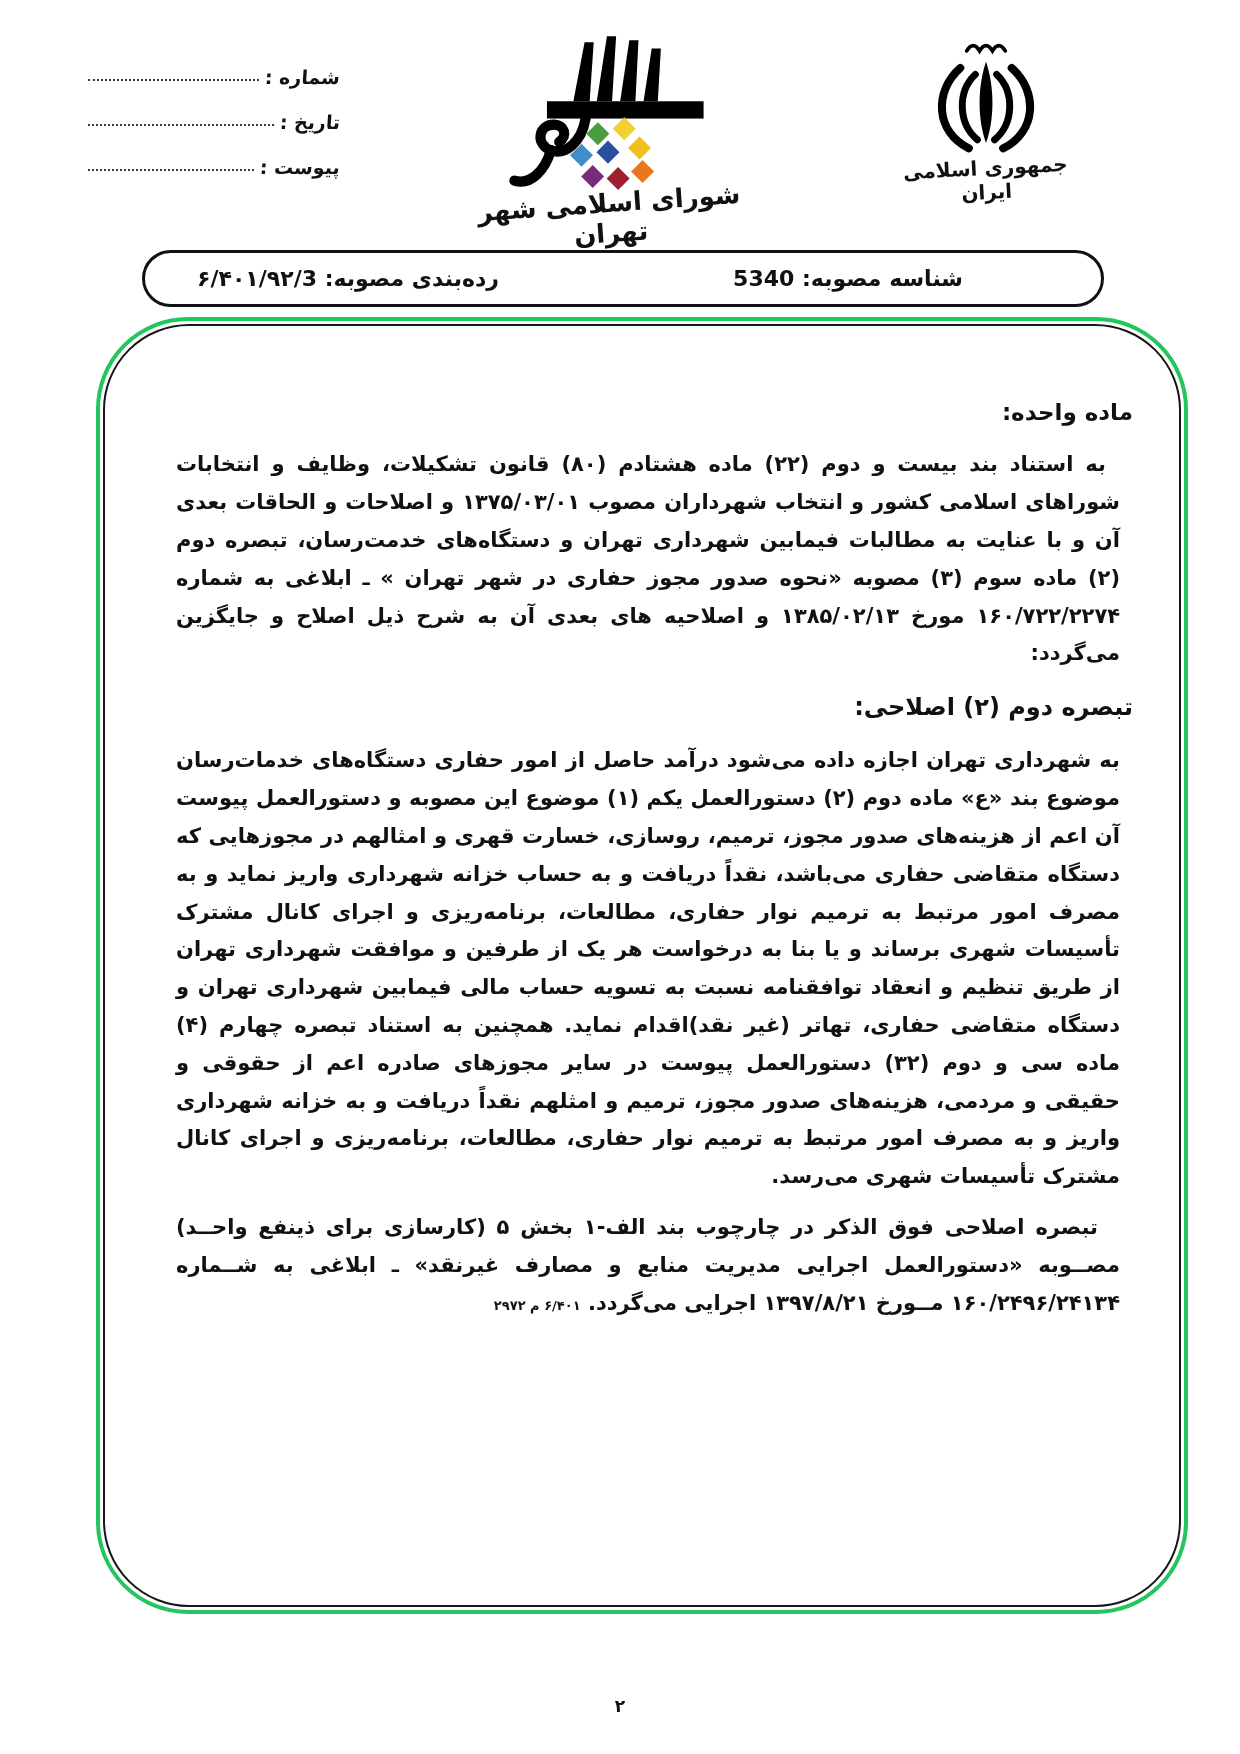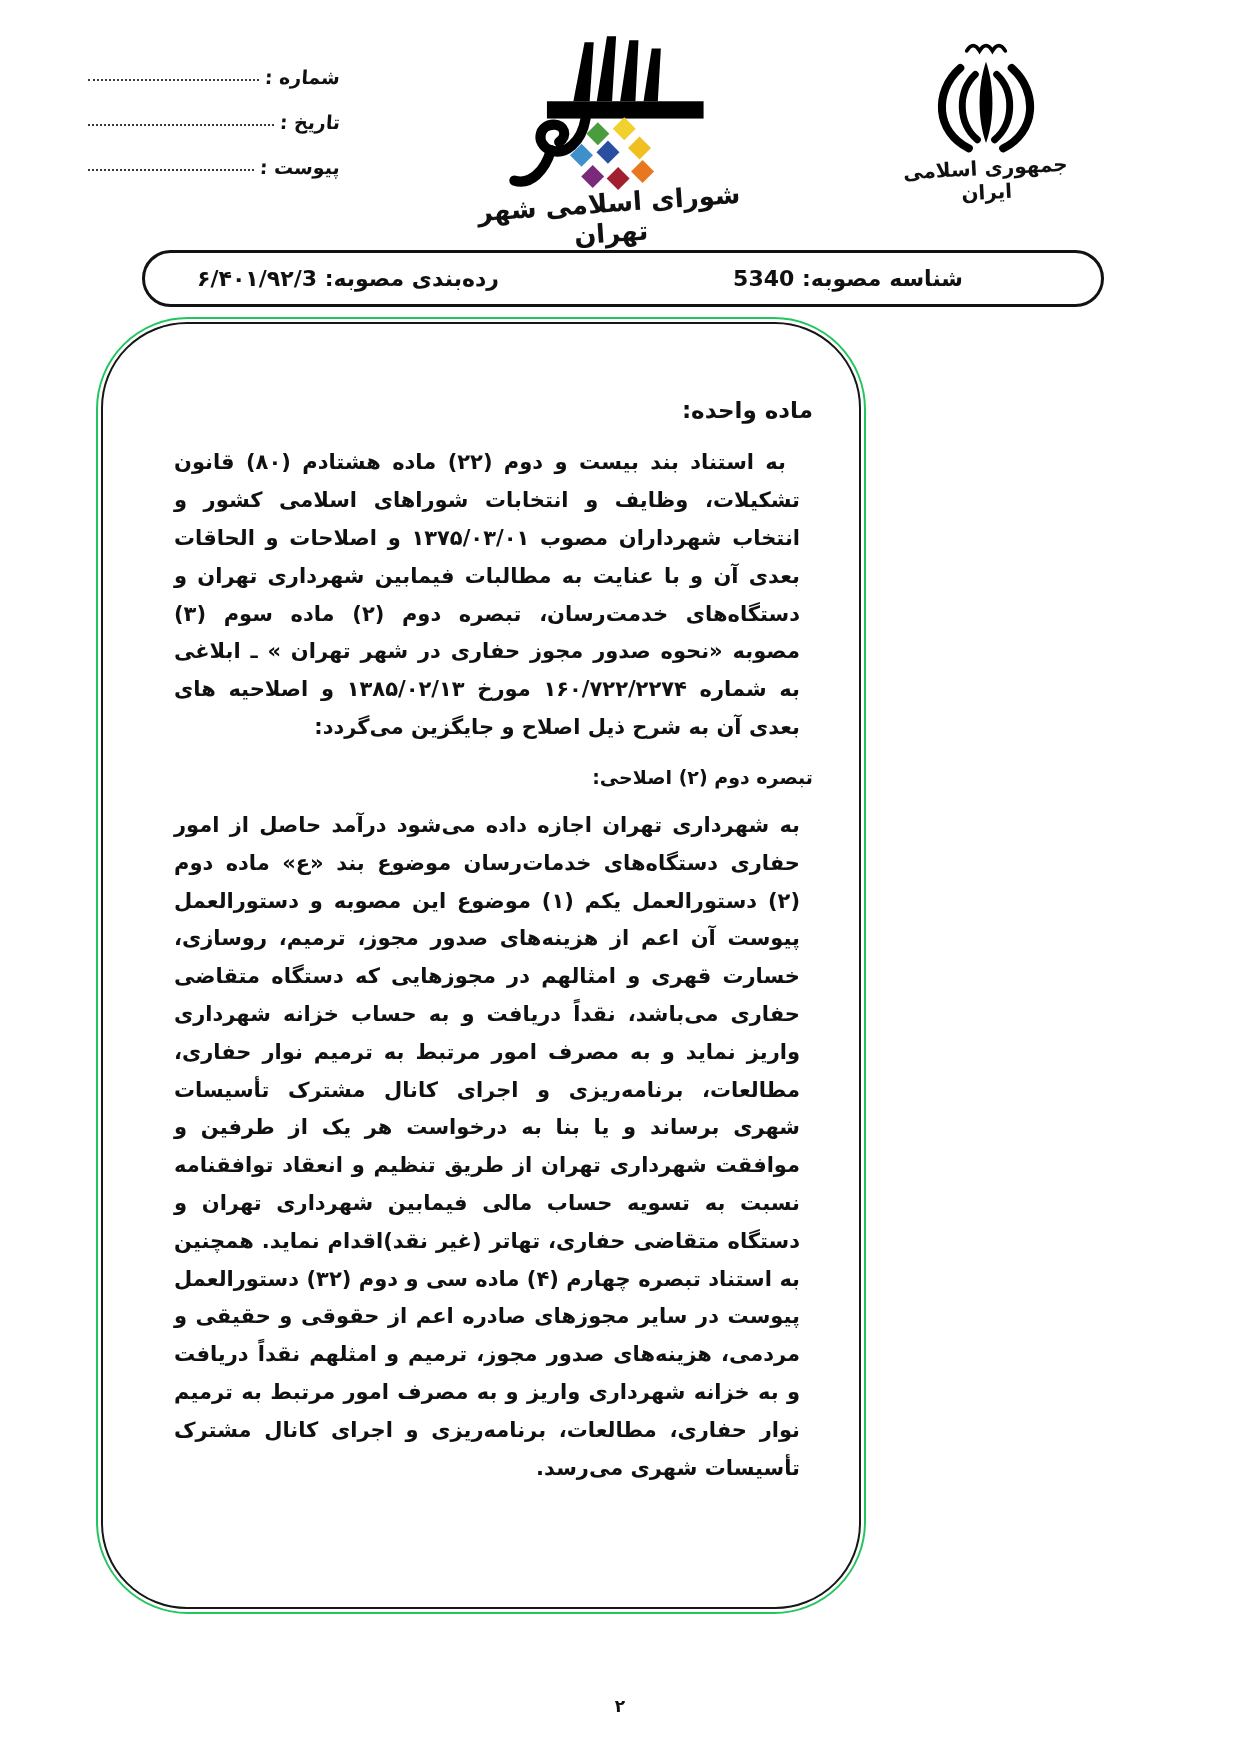--- a/index.html
+++ b/index.html
@@ -40,35 +40,35 @@
     position:absolute; top:250px; left:142px; width:962px; height:57px;
     border:3px solid #121212; border-radius:30px;
     box-sizing:border-box;
     display:flex; direction:rtl; align-items:center; justify-content:space-between;
     padding:0 138px 0 52px;
     font-size:22px; font-weight:bold;
   }
 
   
   .main-box {
-    position:absolute; top:317px; left:96px; width:770px; height:1297px;
-    border:2px solid #22c55e; border-radius:92px; box-sizing:border-box;
+    position:absolute; top:317px; left:96px; width:1092px; height:1297px;
+    border:4px solid #22c55e; border-radius:92px; box-sizing:border-box;
   }
   .main-box-inner {
     position:absolute; inset:3px;
     border:2px solid #161616; border-radius:86px;
   }
   .box-content {
     position:absolute; top:66px; right:46px; left:58px;
     direction:rtl; text-align:justify;
     font-size:21px; font-weight:bold; line-height:1.8;
   }
   .box-title { font-size:23px; margin:0 0 6px 0; }
   .box-content p { margin:13px; }
-  .section-title { font-size:19px; margin:2px 0 2px 0; }
+  .section-title { font-size:24px; margin:2px 0 2px 0; }
   .para-1 { text-indent:14px; }
   .para-3 { text-indent:22px; }
   .small-note { font-size:13px; white-space:nowrap; }
 
   
   .page-number {
     position:absolute; left:0; right:0; bottom:38px;
     text-align:center; font-size:17px; font-weight:bold;
   }
 </style>
@@ -139,19 +139,20 @@
     <span>رده‌بندی مصوبه: ۶/۴۰۱/۹۲/3</span>
   </div>
 
   <div class="main-box">
     <div class="main-box-inner">
       <div class="box-content">
         <div class="box-title">ماده واحده:</div>
         <p class="para-1">به استناد بند بیست و دوم (۲۲) ماده هشتادم (۸۰) قانون تشکیلات، وظایف و انتخابات شوراهای اسلامی کشور و انتخاب شهرداران مصوب ۱۳۷۵/۰۳/۰۱ و اصلاحات و الحاقات بعدی آن و با عنایت به مطالبات فیمابین شهرداری تهران و دستگاه‌های خدمت‌رسان، تبصره دوم (۲) ماده سوم (۳) مصوبه «نحوه صدور مجوز حفاری در شهر تهران » ـ ابلاغی به شماره ۱۶۰/۷۲۲/۲۲۷۴ مورخ ۱۳۸۵/۰۲/۱۳ و اصلاحیه های بعدی آن به شرح ذیل اصلاح و جایگزین می‌گردد:</p>
         <div class="section-title">تبصره دوم (۲) اصلاحی:</div>
         <p class="para-2">به شهرداری تهران اجازه داده می‌شود درآمد حاصل از امور حفاری دستگاه‌های خدمات‌رسان موضوع بند «ع» ماده دوم (۲) دستورالعمل یکم (۱) موضوع این مصوبه و دستورالعمل پیوست آن اعم از هزینه‌های صدور مجوز، ترمیم، روسازی، خسارت قهری و امثالهم در مجوزهایی که دستگاه متقاضی حفاری می‌باشد،  نقداً دریافت و به حساب خزانه شهرداری واریز نماید و به مصرف امور مرتبط به ترمیم نوار حفاری، مطالعات، برنامه‌ریزی و اجرای کانال مشترک تأسیسات شهری برساند و یا بنا به درخواست هر یک از طرفین و موافقت شهرداری تهران  از طریق تنظیم و انعقاد توافقنامه نسبت به تسویه حساب مالی فیمابین شهرداری تهران و دستگاه متقاضی حفاری، تهاتر (غیر نقد)اقدام نماید. همچنین به استناد تبصره چهارم (۴) ماده سی و دوم (۳۲) دستورالعمل پیوست در سایر مجوزهای صادره اعم از حقوقی و حقیقی و مردمی، هزینه‌های صدور مجوز، ترمیم و امثلهم نقداً دریافت و به خزانه شهرداری واریز و به مصرف امور مرتبط به ترمیم نوار حفاری، مطالعات، برنامه‌ریزی و اجرای کانال مشترک تأسیسات شهری می‌رسد.</p>
+        <p class="para-3"><span>تبصره اصلاحی  فوق الذکر  در چارچوب بند الف-۱ بخش ۵ (کارسازی برای ذینفع واحــد) مصــوبه «دستورالعمل اجرایی مدیریت منابع و مصارف غیرنقد» ـ  ابلاغی به شــماره ۱۶۰/۲۴۹۶/۲۴۱۳۴ مــورخ ۱۳۹۷/۸/۲۱ اجرایی می‌گردد. </span><span class="small-note">۶/۴۰۱ م ۲۹۷۲</span></p>
       </div>
     </div>
   </div>
 
   <div class="page-number">۲</div>
 
 </div>
 
 </body></html>

